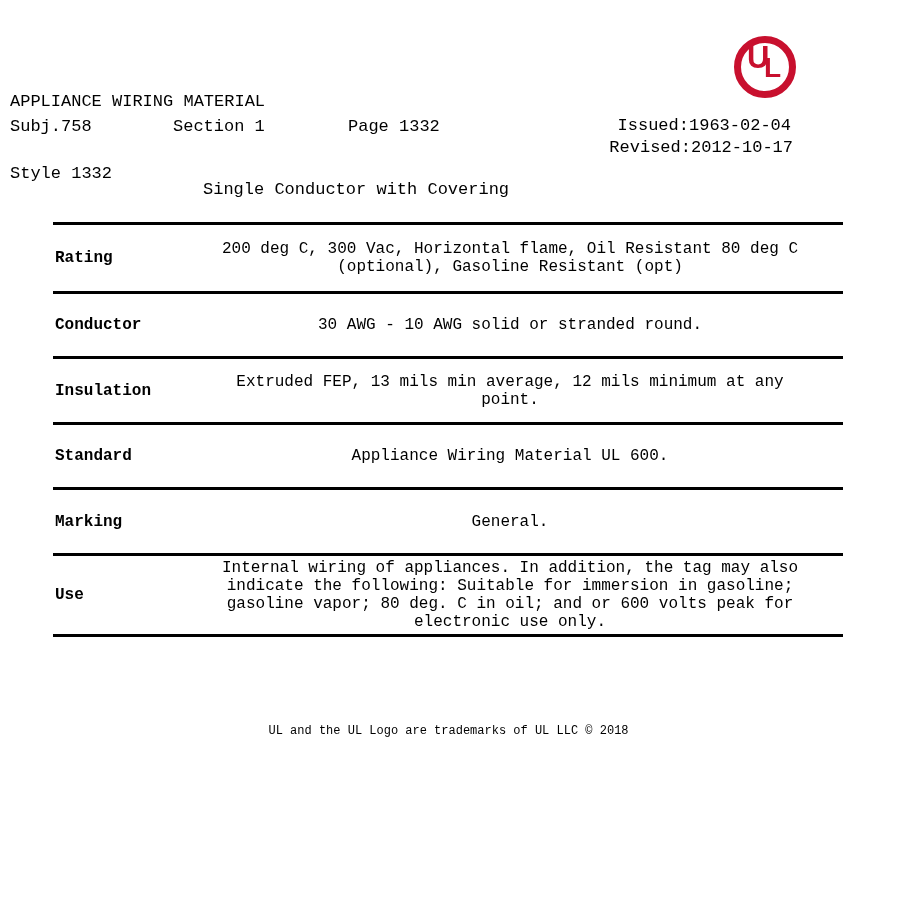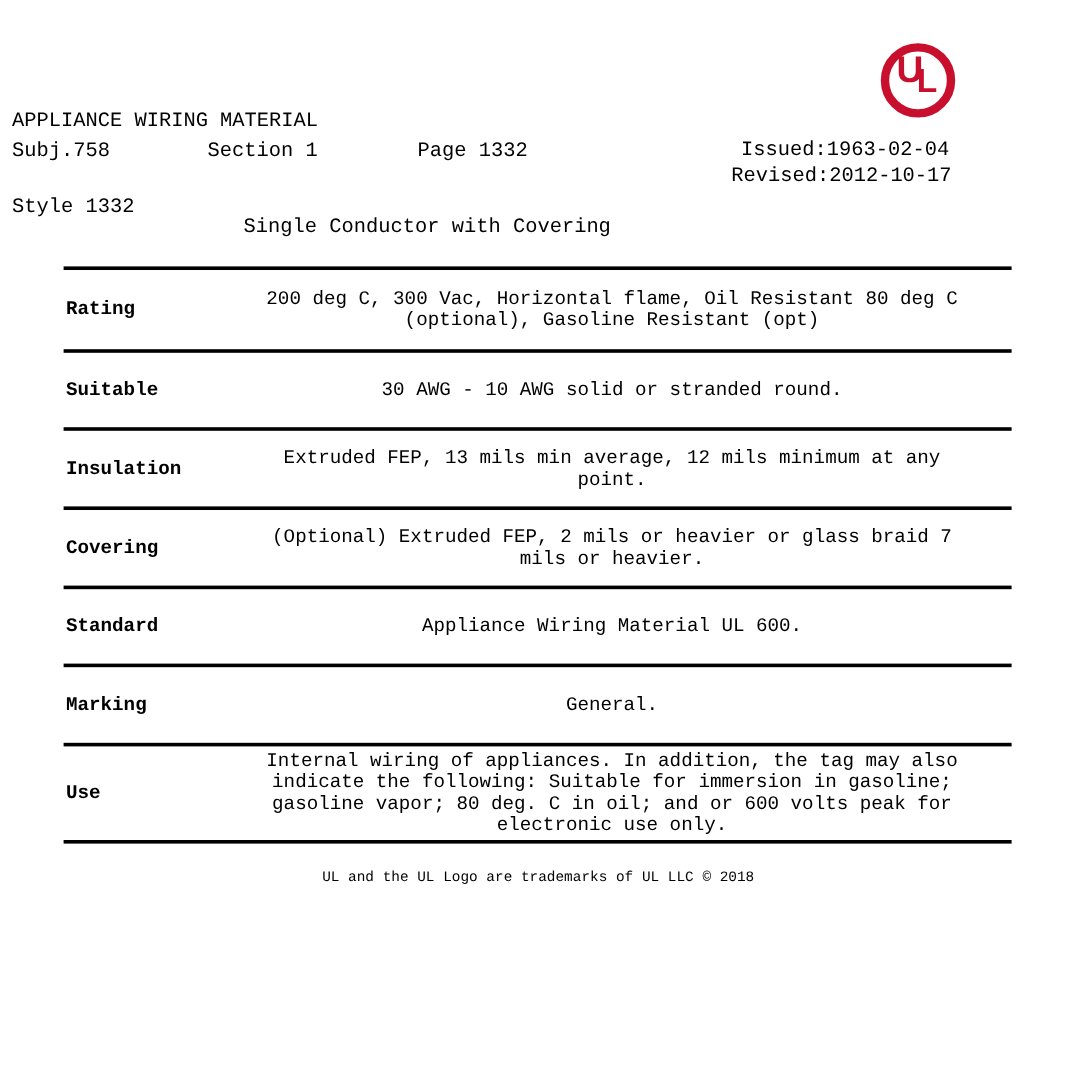--- a/index.html
+++ b/index.html
@@ -92,33 +92,29 @@
   <div class="abs t16 hdr-styledesc">Single Conductor with Covering</div>
 
   <div class="spec-table">
 
     <div class="spec-row" style="min-height:69px">
       <div class="cell-label">Rating</div>
       <div class="cell-content">200 deg C, 300 Vac, Horizontal flame, Oil Resistant 80 deg C (optional), Gasoline Resistant (opt)</div>
     </div>
 
     <div class="spec-row" style="min-height:65px">
-      <div class="cell-label">Suitable</div>
+      <div class="cell-label">Conductor</div>
       <div class="cell-content">30 AWG - 10 AWG solid or stranded round.</div>
     </div>
 
     <div class="spec-row" style="min-height:66px">
       <div class="cell-label">Insulation</div>
       <div class="cell-content">Extruded FEP, 13 mils min average, 12 mils minimum at any point.</div>
     </div>
 
-    <div class="spec-row" style="min-height:66px">
-      <div class="cell-label">Covering</div>
-      <div class="cell-content">(Optional) Extruded FEP, 2 mils or heavier or glass braid 7 mils or heavier.</div>
-    </div>
 
     <div class="spec-row" style="min-height:65px">
       <div class="cell-label">Standard</div>
       <div class="cell-content">Appliance Wiring Material UL 600.</div>
     </div>
 
     <div class="spec-row" style="min-height:66px">
       <div class="cell-label">Marking</div>
       <div class="cell-content">General.</div>
     </div>

